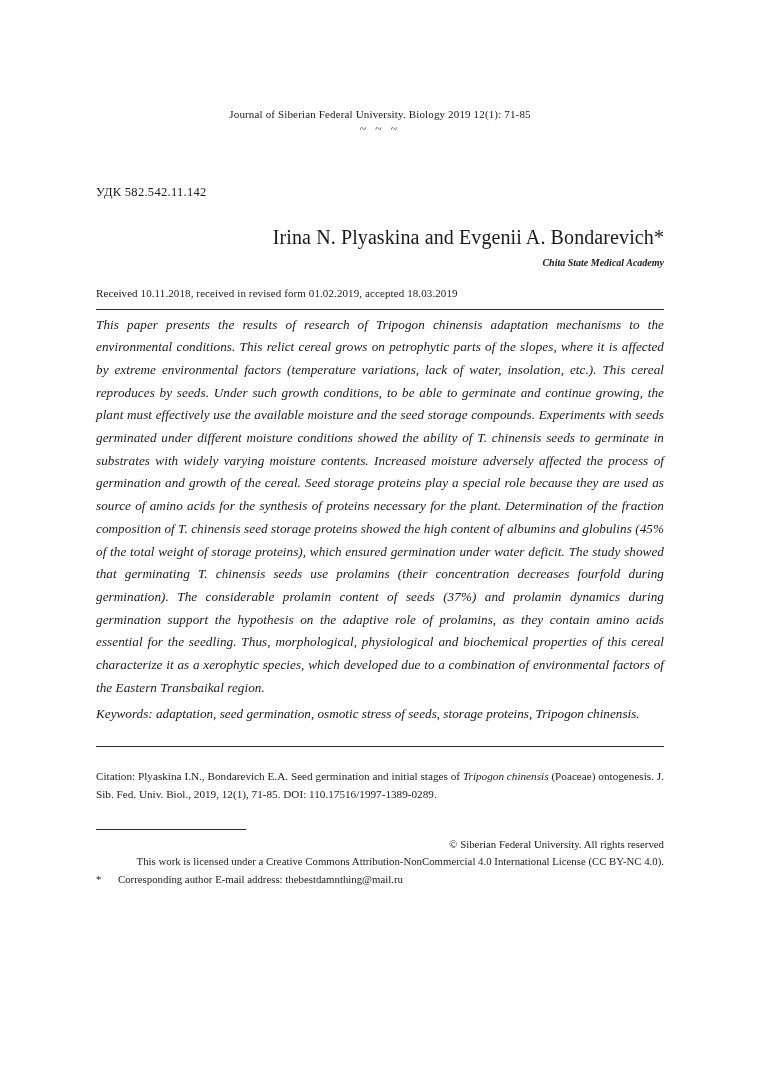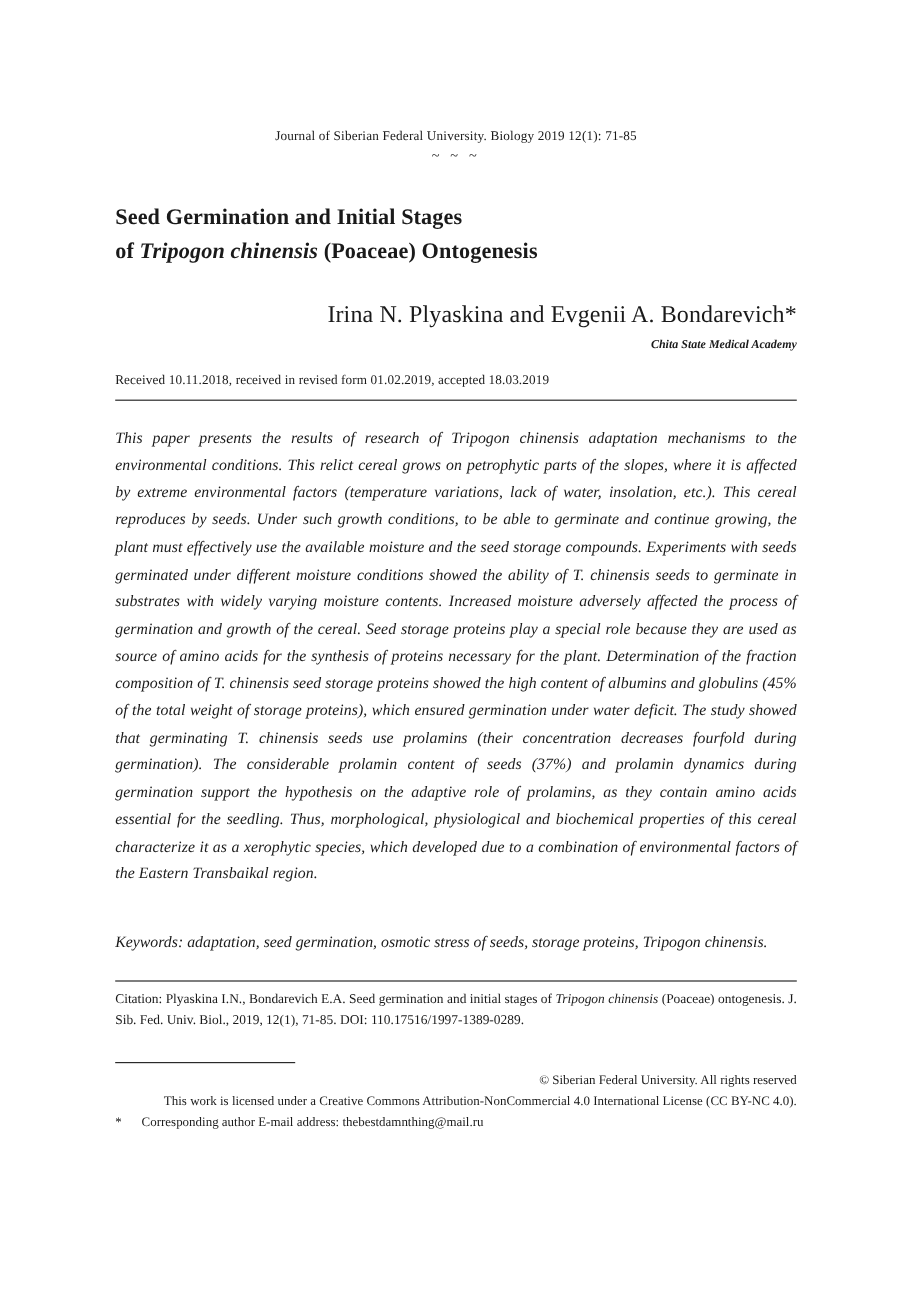--- a/index.html
+++ b/index.html
@@ -70,41 +70,41 @@
     font-size: 11px;
     margin-top: 16px;
     letter-spacing: 0.1px;
   }
   .rule {
     border: 0;
     border-top: 1px solid #2a2a2a;
     margin: 10px 0 0 0;
   }
   .abstract {
-    margin-top: 20px;
+    margin-top: 4px;
     font-size: 13.2px;
     font-style: italic;
     line-height: 1.72;
     text-align: justify;
     letter-spacing: 0.05px;
   }
   .keywords {
-    margin-top: 34px;
+    margin-top: 4px;
     font-size: 13.2px;
     font-style: italic;
     line-height: 1.72;
     text-align: justify;
   }
   .rule2 {
     border: 0;
     border-top: 1px solid #2a2a2a;
     margin: 20px 0 0 0;
   }
   .citation {
-    margin-top: 7px;
+    margin-top: 21px;
     font-size: 11.2px;
     line-height: 1.55;
     text-align: justify;
   }
   .citation .it { font-style: italic; }
   .footnote-rule {
     width: 150px;
     border: 0;
     border-top: 1px solid #2a2a2a;
     margin: 26px 0 0 0;
@@ -131,25 +131,22 @@
   }
 </style>
 </head>
 <body>
 
 <div class="page">
 
   <div class="journal-header">Journal of Siberian Federal University. Biology 2019 12(1): 71-85</div>
   <div class="tilde-row">~ ~ ~</div>
 
+  <div class="udk">УДК 582.542.11.142</div>
 
-  <div class="title">
-    <div>Seed Germination and Initial Stages</div>
-    <div><span>of </span><span class="it">Tripogon chinensis</span><span> (Poaceae) Ontogenesis</span></div>
-  </div>
 
   <div class="authors">Irina N. Plyaskina and Evgenii A. Bondarevich*</div>
   <div class="affiliation">
     <div>Chita State Medical Academy</div>
   </div>
 
   <div class="received">Received 10.11.2018, received in revised form 01.02.2019, accepted 18.03.2019</div>
 
   <hr class="rule">
 

